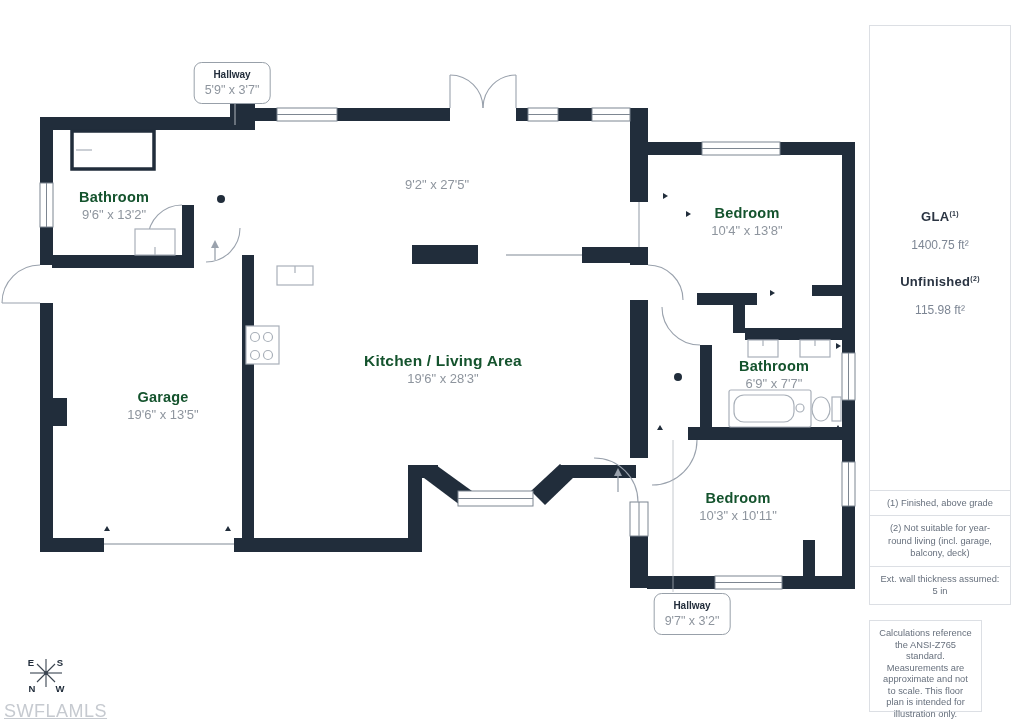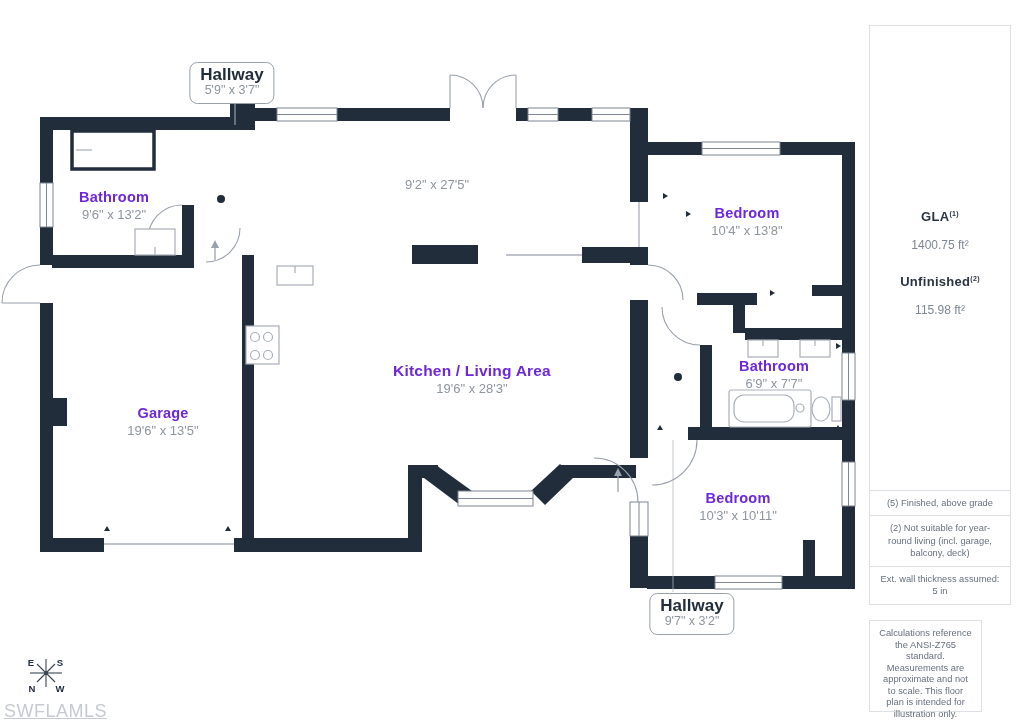--- a/index.html
+++ b/index.html
@@ -2,29 +2,29 @@
 <html><head>
 <meta charset="utf-8">
 <style>
   html,body{margin:0;padding:0;background:#fff;}
   body{width:1024px;height:723px;position:relative;overflow:hidden;
        font-family:"Liberation Sans","DejaVu Sans",sans-serif;}
   #stage{position:absolute;inset:0;}
   svg.plan{position:absolute;left:0;top:0;}
 
   .room-label{position:absolute;transform:translateX(-50%);text-align:center;white-space:nowrap;}
-  .room-label .rname{font-size:14.5px;font-weight:700;color:#6d28d9;letter-spacing:.2px;line-height:18px;}
+  .room-label .rname{font-size:14.5px;font-weight:700;color:#14532d;letter-spacing:.2px;line-height:18px;}
   .room-label .rdims{font-size:13px;color:#8e959e;line-height:18px;}
   .room-label.big .rname{font-size:15.5px;}
 
   .dim-only{position:absolute;transform:translateX(-50%);font-size:13px;color:#8e959e;white-space:nowrap;}
 
   .callout{position:absolute;transform:translateX(-50%);background:#fff;border:1.4px solid #98a0a9;
            border-radius:8px;padding:3px 10px 5px;text-align:center;white-space:nowrap;z-index:5;}
-  .callout .rname{font-size:17px;font-weight:700;color:#222d3b;line-height:17px;}
+  .callout .rname{font-size:10px;font-weight:700;color:#222d3b;line-height:17px;}
   .callout .rdims{font-size:12.5px;color:#8e959e;line-height:15px;}
 
   .sidebox{position:absolute;background:#fff;border:1px solid #dcdfe4;box-sizing:border-box;}
   #box1{left:869px;top:25px;width:142px;height:580px;}
   .gla-block{position:absolute;top:183px;left:0;width:100%;text-align:center;}
   .gla-title{font-size:13px;font-weight:700;color:#2a3442;letter-spacing:.3px;}
   .gla-title sup{font-size:7px;font-weight:700;}
   .gla-value{font-size:12px;color:#7d8694;margin-top:14px;}
   .unf{margin-top:22px;}
   .notes{position:absolute;bottom:0;left:0;width:100%;}
@@ -181,25 +181,25 @@
   <g stroke="#b0b6bd" stroke-width="1">
     <line x1="235" y1="100" x2="235" y2="125"></line>
     <line x1="673" y1="440" x2="673" y2="592" opacity="0.75"></line>
   </g>
 </svg>
 
 <div class="room-label" style="left:114px;top:188px;">
   <div class="rname">Bathroom</div>
   <div class="rdims">9'6" x 13'2"</div>
 </div>
-<div class="room-label" style="left:163px;top:404px;">
+<div class="room-label" style="left:163px;top:388px;">
   <div class="rname">Garage</div>
   <div class="rdims">19'6" x 13'5"</div>
 </div>
-<div class="room-label big" style="left:443px;top:362px;margin-left:29px;">
+<div class="room-label big" style="left:443px;top:352px;">
   <div class="rname">Kitchen / Living Area</div>
   <div class="rdims">19'6" x 28'3"</div>
 </div>
 <div class="room-label" style="left:747px;top:204px;">
   <div class="rname">Bedroom</div>
   <div class="rdims">10'4" x 13'8"</div>
 </div>
 <div class="room-label" style="left:774px;top:357px;">
   <div class="rname">Bathroom</div>
   <div class="rdims">6'9" x 7'7"</div>
@@ -220,21 +220,21 @@
 </div>
 
 <div class="sidebox" id="box1">
   <div class="gla-block">
     <div class="gla-title"><span>GLA</span><sup>(1)</sup></div>
     <div class="gla-value">1400.75 ft²</div>
     <div class="gla-title unf"><span>Unfinished</span><sup>(2)</sup></div>
     <div class="gla-value">115.98 ft²</div>
   </div>
   <div class="notes">
-    <div class="note-row">(5) Finished, above grade</div>
+    <div class="note-row">(1) Finished, above grade</div>
     <div class="note-row">(2) Not suitable for year-round living (incl. garage, balcony, deck)</div>
     <div class="note-row">Ext. wall thickness assumed: 5 in</div>
   </div>
 </div>
 <div class="sidebox" id="box2">
   <div class="disclaimer">Calculations reference the ANSI-Z765 standard. Measurements are approximate and not to scale. This floor plan is intended for illustration only.</div>
   <div class="logo-row">
     <span class="lg">GIRAFFE</span><span class="lg b">360</span>
   </div>
 </div>

